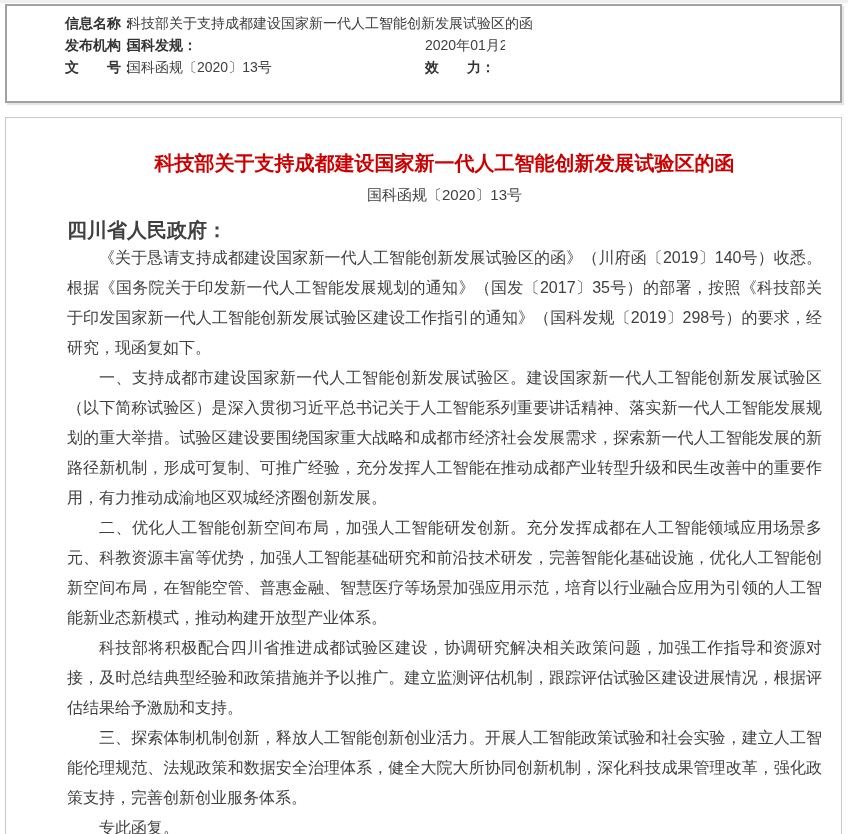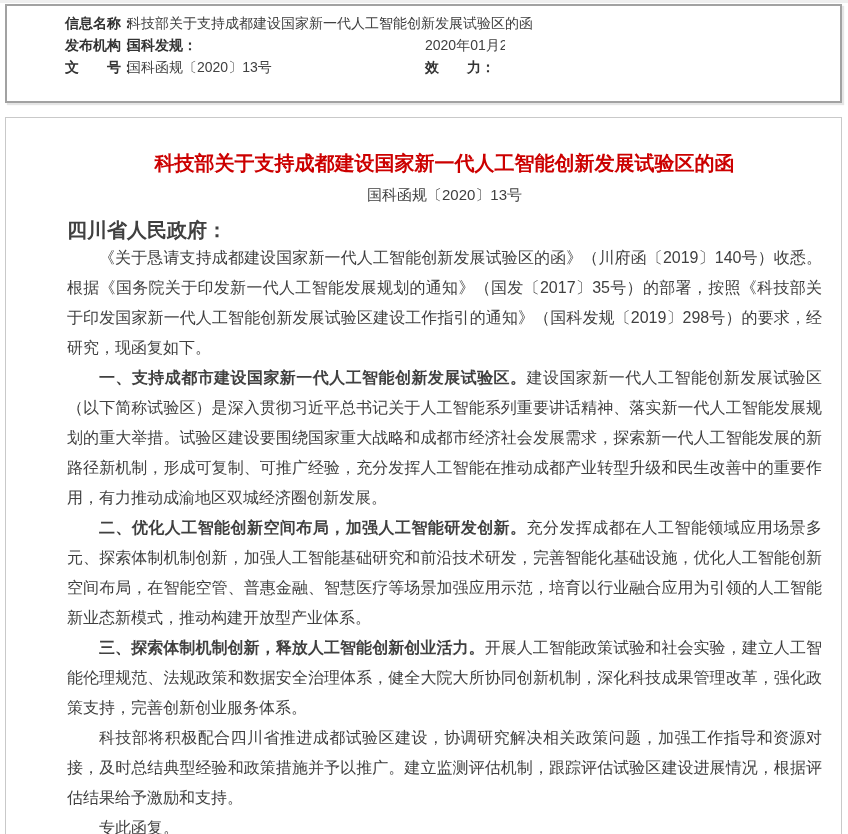--- a/index.html
+++ b/index.html
@@ -25,21 +25,21 @@
   
   .doc-box {
     position:absolute; left:5px; top:117px; width:837px; height:760px;
     background:#fff; border:1px solid #c9c9c9;
     padding:32px 19px 0 61px;
   }
   .doc-title { font-size:20px; line-height:26px; font-weight:bold; color:#cc0000; text-align:center; }
   .doc-number { font-size:15px; line-height:21px; color:#404040; text-align:center; margin-top:8px; }
   .salutation { font-size:20px; line-height:26px; color:#404040; margin-top:12px;font-weight:bold; }
   .para { font-size:16px; line-height:30px; color:#404040; text-indent:2em; text-align:justify; }
-  .para .lead { font-weight:bold; }
+  .para .lead { font-weight:normal; }
 </style>
 </head>
 <body>
 
 <div class="top-strip"></div>
 
 <div class="meta-box">
   <div class="meta-row">
     <span class="meta-label">信息名称：</span>
     <span class="meta-value span3">科技部关于支持成都建设国家新一代人工智能创新发展试验区的函</span>
@@ -56,17 +56,17 @@
     <span class="meta-value"></span>
   </div>
 </div>
 
 <div class="doc-box">
   <h1 class="doc-title">科技部关于支持成都建设国家新一代人工智能创新发展试验区的函</h1>
   <div class="doc-number">国科函规〔2020〕13号</div>
   <p class="salutation">四川省人民政府：</p>
   <p class="para">《关于恳请支持成都建设国家新一代人工智能创新发展试验区的函》（川府函〔2019〕140号）收悉。根据《国务院关于印发新一代人工智能发展规划的通知》（国发〔2017〕35号）的部署，按照《科技部关于印发国家新一代人工智能创新发展试验区建设工作指引的通知》（国科发规〔2019〕298号）的要求，经研究，现函复如下。</p>
   <p class="para"><span class="lead">一、支持成都市建设国家新一代人工智能创新发展试验区。</span><span>建设国家新一代人工智能创新发展试验区（以下简称试验区）是深入贯彻习近平总书记关于人工智能系列重要讲话精神、落实新一代人工智能发展规划的重大举措。试验区建设要围绕国家重大战略和成都市经济社会发展需求，探索新一代人工智能发展的新路径新机制，形成可复制、可推广经验，充分发挥人工智能在推动成都产业转型升级和民生改善中的重要作用，有力推动成渝地区双城经济圈创新发展。</span></p>
-  <p class="para"><span class="lead">二、优化人工智能创新空间布局，加强人工智能研发创新。</span><span>充分发挥成都在人工智能领域应用场景多元、探索体制机制创新，加强人工智能基础研究和前沿技术研发，完善智能化基础设施，优化人工智能创新空间布局，在智能空管、普惠金融、智慧医疗等场景加强应用示范，培育以行业融合应用为引领的人工智能新业态新模式，推动构建开放型产业体系。</span></p>
+  <p class="para"><span class="lead">二、优化人工智能创新空间布局，加强人工智能研发创新。</span><span>充分发挥成都在人工智能领域应用场景多元、科教资源丰富等优势，加强人工智能基础研究和前沿技术研发，完善智能化基础设施，优化人工智能创新空间布局，在智能空管、普惠金融、智慧医疗等场景加强应用示范，培育以行业融合应用为引领的人工智能新业态新模式，推动构建开放型产业体系。</span></p>
+  <p class="para">科技部将积极配合四川省推进成都试验区建设，协调研究解决相关政策问题，加强工作指导和资源对接，及时总结典型经验和政策措施并予以推广。建立监测评估机制，跟踪评估试验区建设进展情况，根据评估结果给予激励和支持。</p>
   <p class="para"><span class="lead">三、探索体制机制创新，释放人工智能创新创业活力。</span><span>开展人工智能政策试验和社会实验，建立人工智能伦理规范、法规政策和数据安全治理体系，健全大院大所协同创新机制，深化科技成果管理改革，强化政策支持，完善创新创业服务体系。</span></p>
-  <p class="para">科技部将积极配合四川省推进成都试验区建设，协调研究解决相关政策问题，加强工作指导和资源对接，及时总结典型经验和政策措施并予以推广。建立监测评估机制，跟踪评估试验区建设进展情况，根据评估结果给予激励和支持。</p>
   <p class="para">专此函复。</p>
 </div>
 
 </body></html>

